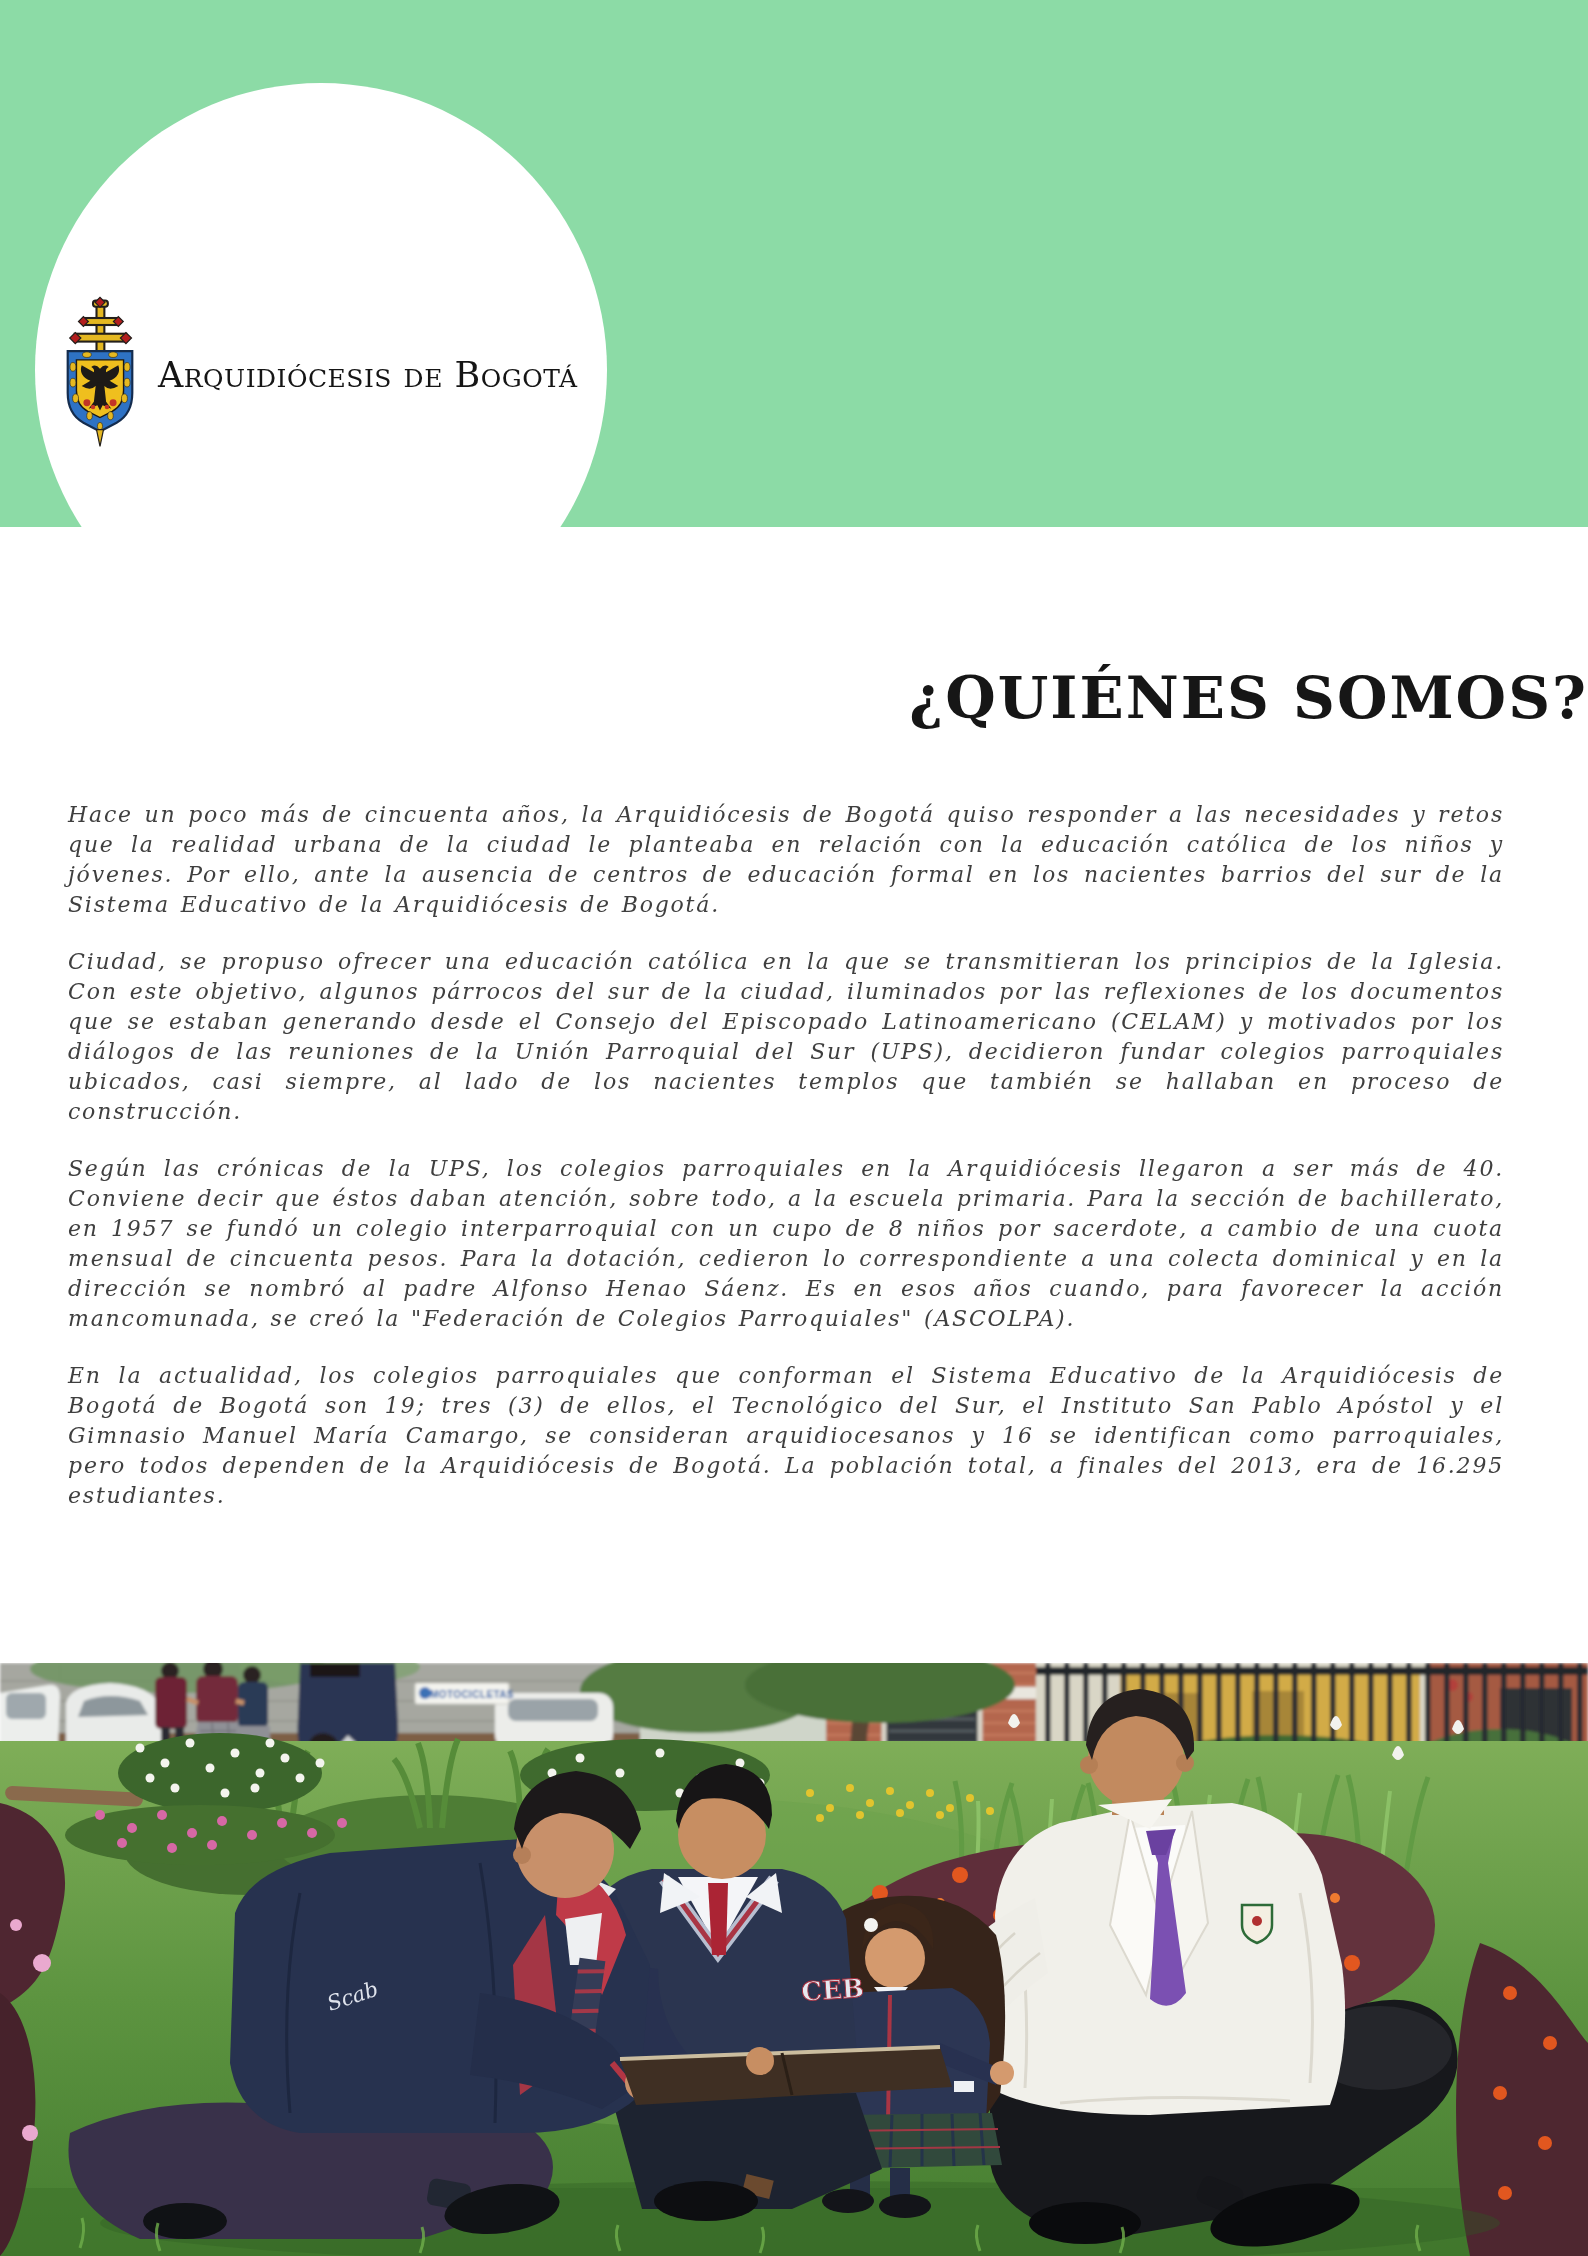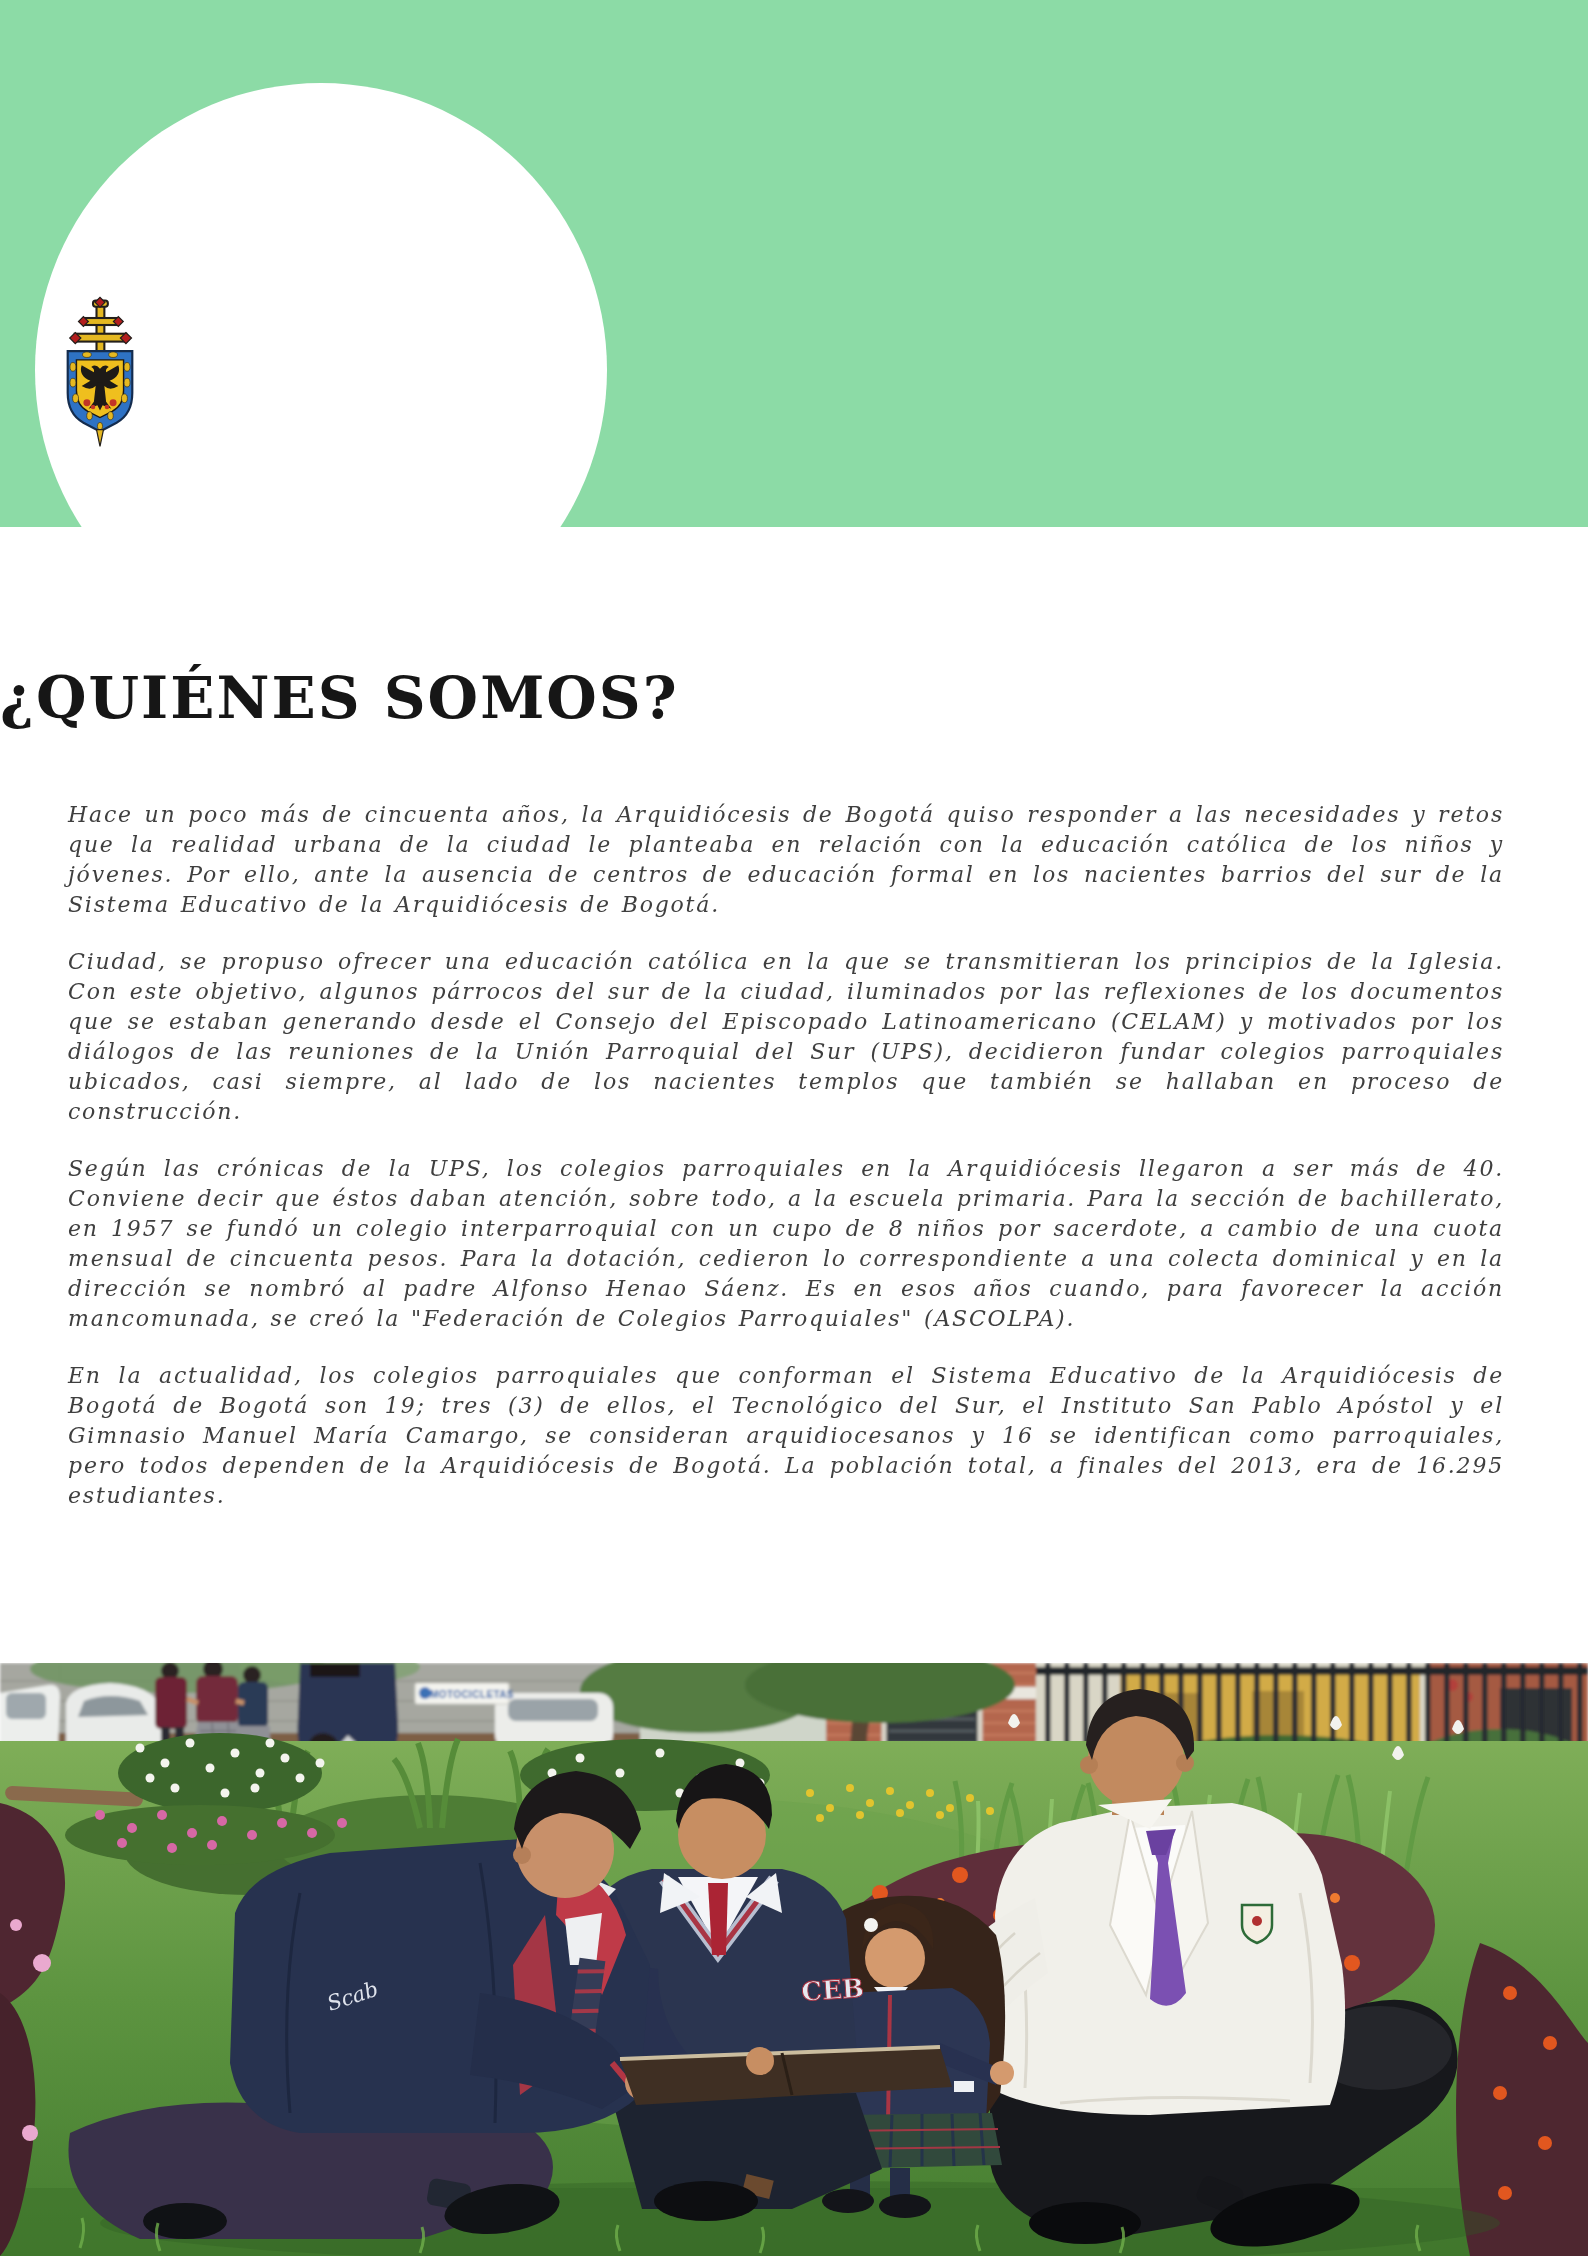--- a/index.html
+++ b/index.html
@@ -17,21 +17,21 @@
   }
   .logo-row{
     position:absolute;left:52px;top:288px;display:flex;align-items:center;gap:10px;
   }
   .org-name{
     font-family:"DejaVu Serif",serif;font-variant:small-caps;
     font-size:35px;letter-spacing:0.5px;color:#151515;white-space:nowrap;
   }
   .page-title{
     position:absolute;left:0;top:664px;width:1588px;margin:0;
-    text-align:left;font-family:"DejaVu Serif",serif;font-weight:bold;
+    text-align:right;font-family:"DejaVu Serif",serif;font-weight:bold;
     font-size:58px;letter-spacing:2px;color:var(--heading_text,#161616);
   }
   .body-text{
     position:absolute;left:68px;top:800px;width:1452px;
   }
   .body-text p{
     margin:0 16px 27px 0;font-style:italic;font-size:22px;line-height:30px;
     letter-spacing:1.8px;word-spacing:2px;text-align:justify;
     color:var(--body_text,#3f3f3f);
   }
@@ -90,20 +90,21 @@
       <g fill="#c23526">
         <circle cx="40" cy="119" r="4"></circle>
         <circle cx="70" cy="119" r="4"></circle>
         <circle cx="47" cy="124" r="2.6"></circle>
         <circle cx="63" cy="124" r="2.6"></circle>
       </g>
 
       <path d="M51,150 L59,150 L55,169 Z" fill="#E5B821" stroke="#231f1b" stroke-width="1.4"></path>
     </svg>
   </span>
+  <span class="org-name">Arquidiócesis de Bogotá</span>
 </div>
 
 <h1 class="page-title">¿QUIÉNES SOMOS?</h1>
 
 <section class="body-text">
   <p>Hace un poco más de cincuenta años, la Arquidiócesis de Bogotá quiso responder a las necesidades y retos que la realidad urbana de la ciudad le planteaba en relación con la educación católica de los niños y jóvenes. Por ello, ante la ausencia de centros de educación formal en los nacientes barrios del sur de la Sistema Educativo de la Arquidiócesis de Bogotá.</p>
   <p>Ciudad, se propuso ofrecer una educación católica en la que se transmitieran los principios de la Iglesia. Con este objetivo, algunos párrocos del sur de la ciudad, iluminados por las reflexiones de los documentos que se estaban generando desde el Consejo del Episcopado Latinoamericano (CELAM) y motivados por los diálogos de las reuniones de la Unión Parroquial del Sur (UPS), decidieron fundar colegios parroquiales ubicados, casi siempre, al lado de los nacientes templos que también se hallaban en proceso de construcción.</p>
   <p>Según las crónicas de la UPS, los colegios parroquiales en la Arquidiócesis llegaron a ser más de 40. Conviene decir que éstos daban atención, sobre todo, a la escuela primaria. Para la sección de bachillerato, en 1957 se fundó un colegio interparroquial con un cupo de 8 niños por sacerdote, a cambio de una cuota mensual de cincuenta pesos. Para la dotación, cedieron lo correspondiente a una colecta dominical y en la dirección se nombró al padre Alfonso Henao Sáenz. Es en esos años cuando, para favorecer la acción mancomunada, se creó la "Federación de Colegios Parroquiales" (ASCOLPA).</p>
   <p>En la actualidad, los colegios parroquiales que conforman el Sistema Educativo de la Arquidiócesis de Bogotá de Bogotá son 19; tres (3) de ellos, el Tecnológico del Sur, el Instituto San Pablo Apóstol y el Gimnasio Manuel María Camargo, se consideran arquidiocesanos y 16 se identifican como parroquiales, pero todos dependen de la Arquidiócesis de Bogotá. La población total, a finales del 2013, era de 16.295 estudiantes.</p>
 </section>

